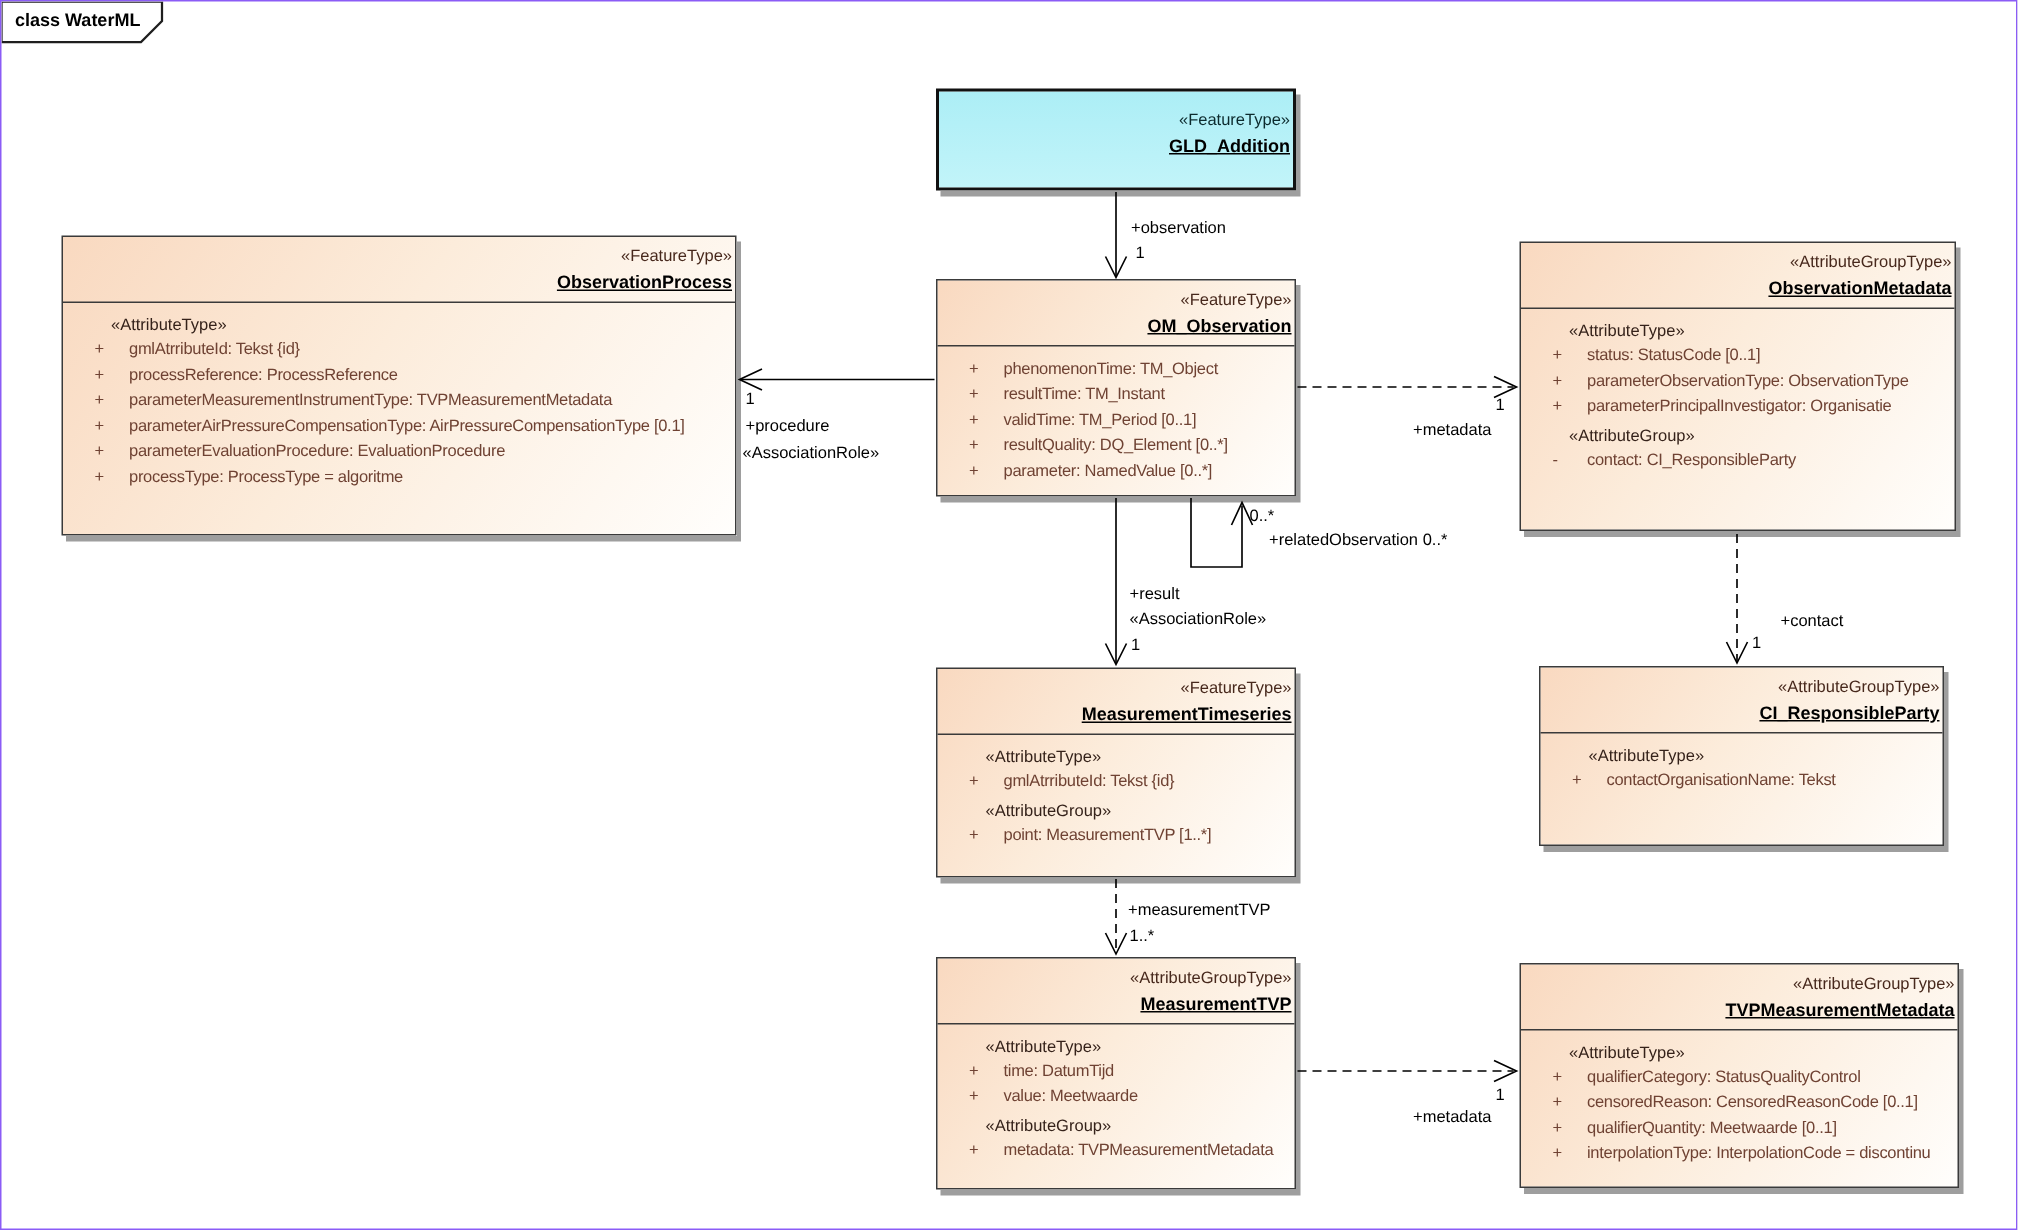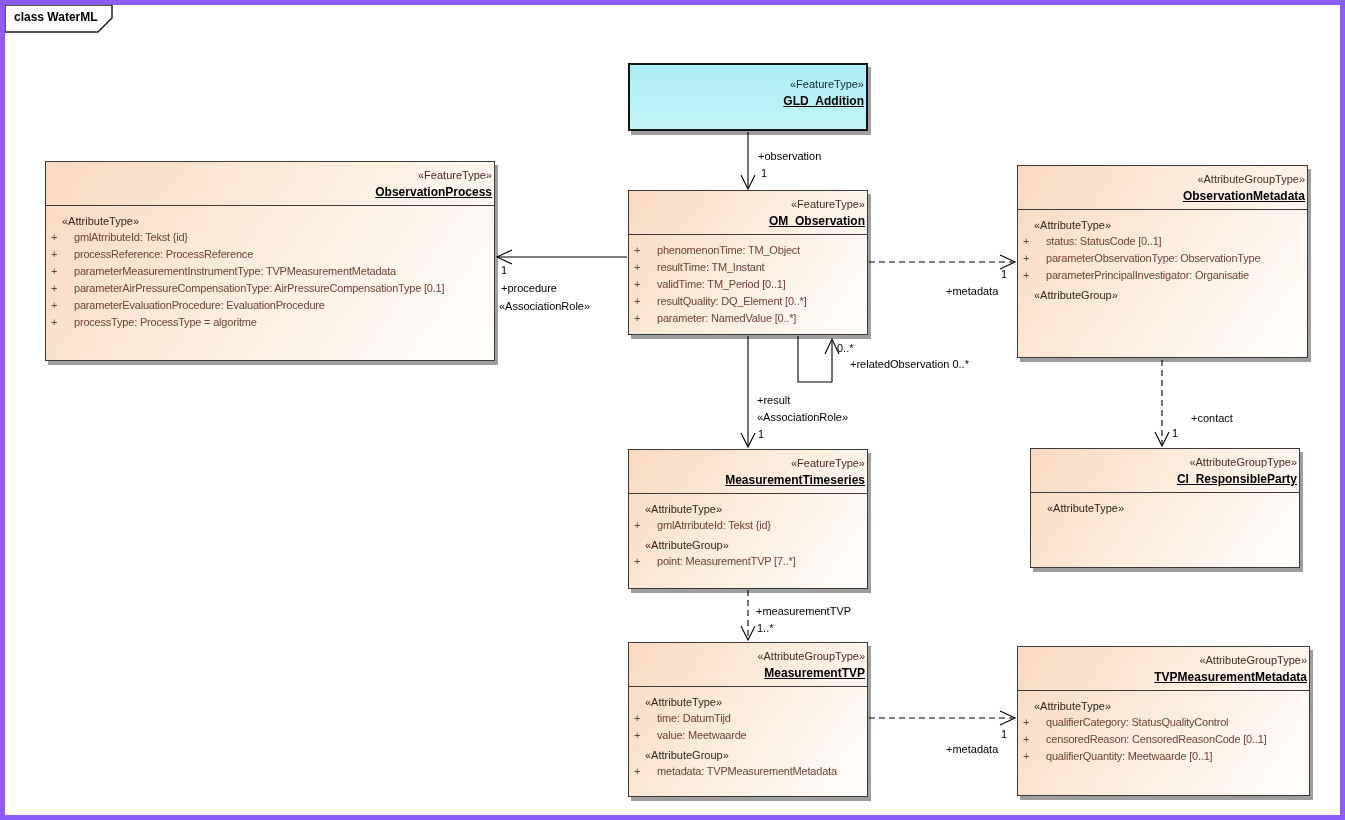--- a/index.html
+++ b/index.html
@@ -1,28 +1,28 @@
 <!DOCTYPE html>
 <html><head>
 <meta charset="utf-8">
 <style>
   html,body{margin:0;padding:0;background:#e8e8e8;font-family:"Liberation Sans",sans-serif;}
-  #canvas{position:relative;width:1345px;height:820px;background:#ffffff;border:5px solid #8b5cf6;box-sizing:border-box;overflow:hidden;}
+  #canvas{position:relative;width:1345px;height:820px;background:#ffffff;border:1px solid #8b5cf6;box-sizing:border-box;overflow:hidden;}
   
   .frame-tab{position:absolute;left:0;top:0;width:120px;height:30px;}
   .frame-tab-label{position:absolute;left:9px;top:5px;font-size:12px;font-weight:bold;color:#000;}
   
   .uml-class{position:absolute;border:1.4px solid #3a3a3a;background:linear-gradient(125deg,#f9d9c0 0%,#fcecdb 45%,#fffefc 100%);
              box-shadow:3px 4px 0 #9e9e9e;box-sizing:border-box;}
   .uml-class.feature-root{background:linear-gradient(180deg,#aceef6 0%,#c2f4f9 100%);border:2px solid #111;}
   .hdr{border-bottom:1.2px solid #3a3a3a;text-align:right;padding:6px 2px 5px 2px;}
   .uml-class.no-div .hdr{border-bottom:none;padding-top:12px;}
   .stereo{font-size:11px;color:#47281c;line-height:14px;}
   .cname{font-size:12px;font-weight:bold;color:#000;line-height:16px;margin-top:2px;text-decoration:underline;}
-  .cbody{padding:4px 3px 4px 0;}
+  .cbody{padding:4px 3px 4px 16px;}
   .sec-h{font-size:11px;color:#35221a;line-height:16px;padding-left:16px;margin-top:3px;}
   .row{font-size:11px;color:#6f4233;line-height:17px;padding-left:5px;white-space:nowrap;letter-spacing:-0.2px;}
   .row .vis{display:inline-block;width:23px;}
   
   .clabel{position:absolute;font-size:11px;color:#000;white-space:nowrap;line-height:14px;}
   svg.wires{position:absolute;left:0;top:0;pointer-events:none;}
 </style>
 </head>
 <body>
 
@@ -76,43 +76,45 @@
     <div class="hdr">
       <div class="stereo">«AttributeGroupType»</div>
       <div class="cname">ObservationMetadata</div>
     </div>
     <div class="cbody">
       <div class="sec-h">«AttributeType»</div>
       <div class="row"><span class="vis">+</span><span class="txt">status: StatusCode [0..1]</span></div>
       <div class="row"><span class="vis">+</span><span class="txt">parameterObservationType: ObservationType</span></div>
       <div class="row"><span class="vis">+</span><span class="txt">parameterPrincipalInvestigator: Organisatie</span></div>
       <div class="sec-h">«AttributeGroup»</div>
+      <div class="row"><span class="vis">-</span><span class="txt">contact: CI_ResponsibleParty</span></div>
     </div>
   </div>
 
   <div class="uml-class" style="left:623px;top:444px;width:240px;height:140px;">
     <div class="hdr">
       <div class="stereo">«FeatureType»</div>
       <div class="cname">MeasurementTimeseries</div>
     </div>
     <div class="cbody">
       <div class="sec-h">«AttributeType»</div>
       <div class="row"><span class="vis">+</span><span class="txt">gmlAtrributeId: Tekst {id}</span></div>
       <div class="sec-h">«AttributeGroup»</div>
-      <div class="row"><span class="vis">+</span><span class="txt">point: MeasurementTVP [7..*]</span></div>
+      <div class="row"><span class="vis">+</span><span class="txt">point: MeasurementTVP [1..*]</span></div>
     </div>
   </div>
 
   <div class="uml-class" style="left:1025px;top:443px;width:270px;height:120px;">
     <div class="hdr">
       <div class="stereo">«AttributeGroupType»</div>
       <div class="cname">CI_ResponsibleParty</div>
     </div>
     <div class="cbody">
       <div class="sec-h">«AttributeType»</div>
+      <div class="row"><span class="vis">+</span><span class="txt">contactOrganisationName: Tekst</span></div>
     </div>
   </div>
 
   <div class="uml-class" style="left:623px;top:637px;width:240px;height:155px;">
     <div class="hdr">
       <div class="stereo">«AttributeGroupType»</div>
       <div class="cname">MeasurementTVP</div>
     </div>
     <div class="cbody">
       <div class="sec-h">«AttributeType»</div>
@@ -126,20 +128,21 @@
   <div class="uml-class" style="left:1012px;top:641px;width:293px;height:150px;">
     <div class="hdr">
       <div class="stereo">«AttributeGroupType»</div>
       <div class="cname">TVPMeasurementMetadata</div>
     </div>
     <div class="cbody">
       <div class="sec-h">«AttributeType»</div>
       <div class="row"><span class="vis">+</span><span class="txt">qualifierCategory: StatusQualityControl</span></div>
       <div class="row"><span class="vis">+</span><span class="txt">censoredReason: CensoredReasonCode [0..1]</span></div>
       <div class="row"><span class="vis">+</span><span class="txt">qualifierQuantity: Meetwaarde [0..1]</span></div>
+      <div class="row"><span class="vis">+</span><span class="txt">interpolationType: InterpolationCode = discontinu</span></div>
     </div>
   </div>
 
   <svg class="wires" width="1345" height="820">
 
     <g stroke="#000" fill="none" stroke-width="1.1">
       <path d="M743,127 V183"></path>
       <path d="M736,170 L743,184 L750,170"></path>
     </g>
 

